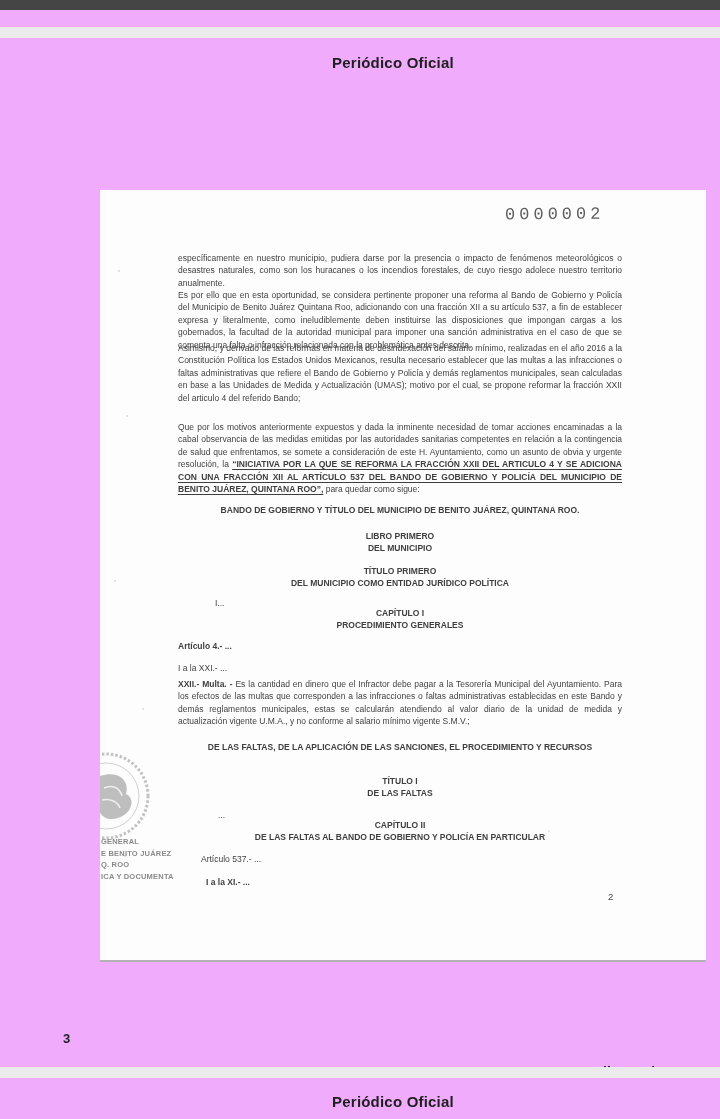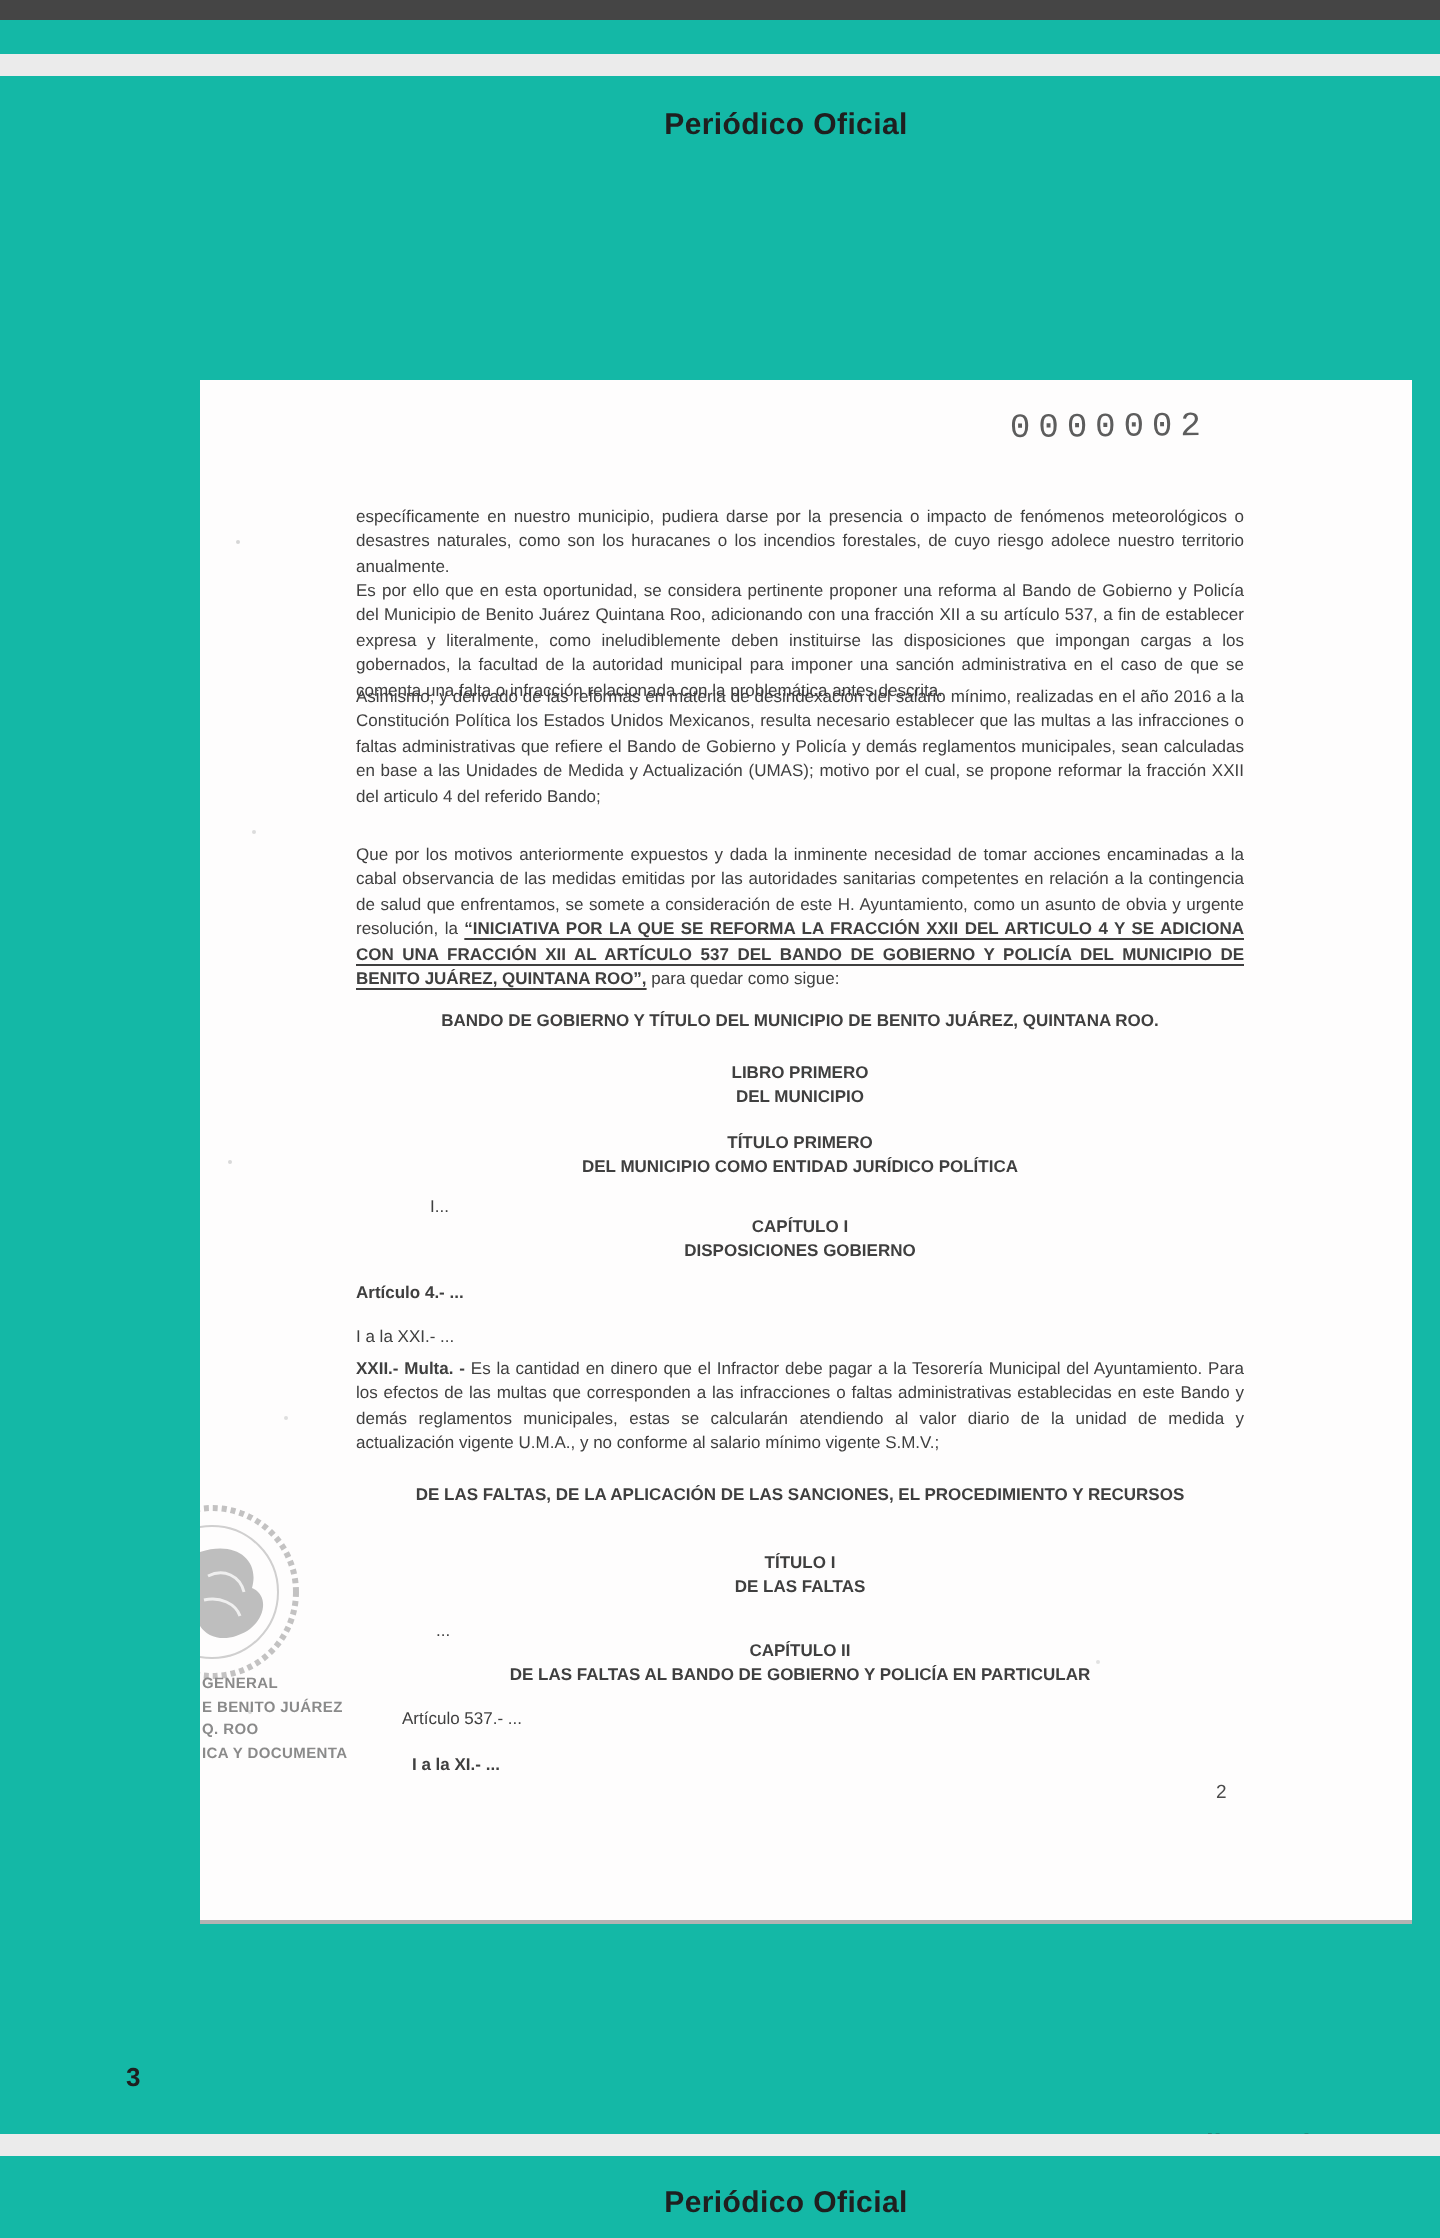--- a/index.html
+++ b/index.html
@@ -1,16 +1,16 @@
 <!DOCTYPE html>
 <html><head>
 <meta charset="utf-8">
 <style>
   html,body{margin:0;padding:0;background:#fff;}
-  .page{position:relative;width:720px;height:1119px;background:#14b8a6;overflow:hidden;
+  .page{position:relative;width:720px;height:1119px;background:#f0abfc;overflow:hidden;
         font-family:"Liberation Sans",sans-serif;}
   .win-bar{position:absolute;top:0;left:0;right:0;height:10px;background:#454545;}
   .gap{position:absolute;left:0;right:0;height:11px;background:#ebebeb;}
   #gap-top{top:27px;}
   #gap-bottom{top:1067px;}
   .gz-title{position:absolute;left:0;right:0;text-align:center;transform:translateX(33px);
             font-weight:bold;font-size:15px;color:#1f1f1f;letter-spacing:0.2px;}
   #gz-top{top:54px;}
   #gz-bottom{top:1093px;}
 
@@ -83,21 +83,21 @@
 
     <div class="block hd" id="h-titulo1">
       <div>TÍTULO PRIMERO</div>
       <div>DEL MUNICIPIO COMO ENTIDAD JURÍDICO POLÍTICA</div>
     </div>
 
     <div class="block" id="el1">I...</div>
 
     <div class="block hd" id="h-cap1">
       <div>CAPÍTULO I</div>
-      <div>DISPOSICIONES GOBIERNO</div>
+      <div>PROCEDIMIENTO GENERALES</div>
     </div>
 
     <div class="block" id="art4">Artículo 4.- ...</div>
 
     <div class="block" id="xxi">I a la XXI.- ...</div>
 
     <div class="block para" id="xxii">
       <span class="lead">XXII.- Multa. -</span><span> Es la cantidad en dinero que el Infractor debe pagar a la Tesorería Municipal del Ayuntamiento. Para los efectos de las multas que corresponden a las infracciones o faltas administrativas establecidas en este Bando y demás reglamentos municipales, estas se calcularán atendiendo al valor diario de la unidad de medida y actualización vigente U.M.A., y no conforme al salario mínimo vigente S.M.V.;</span>
     </div>
 

